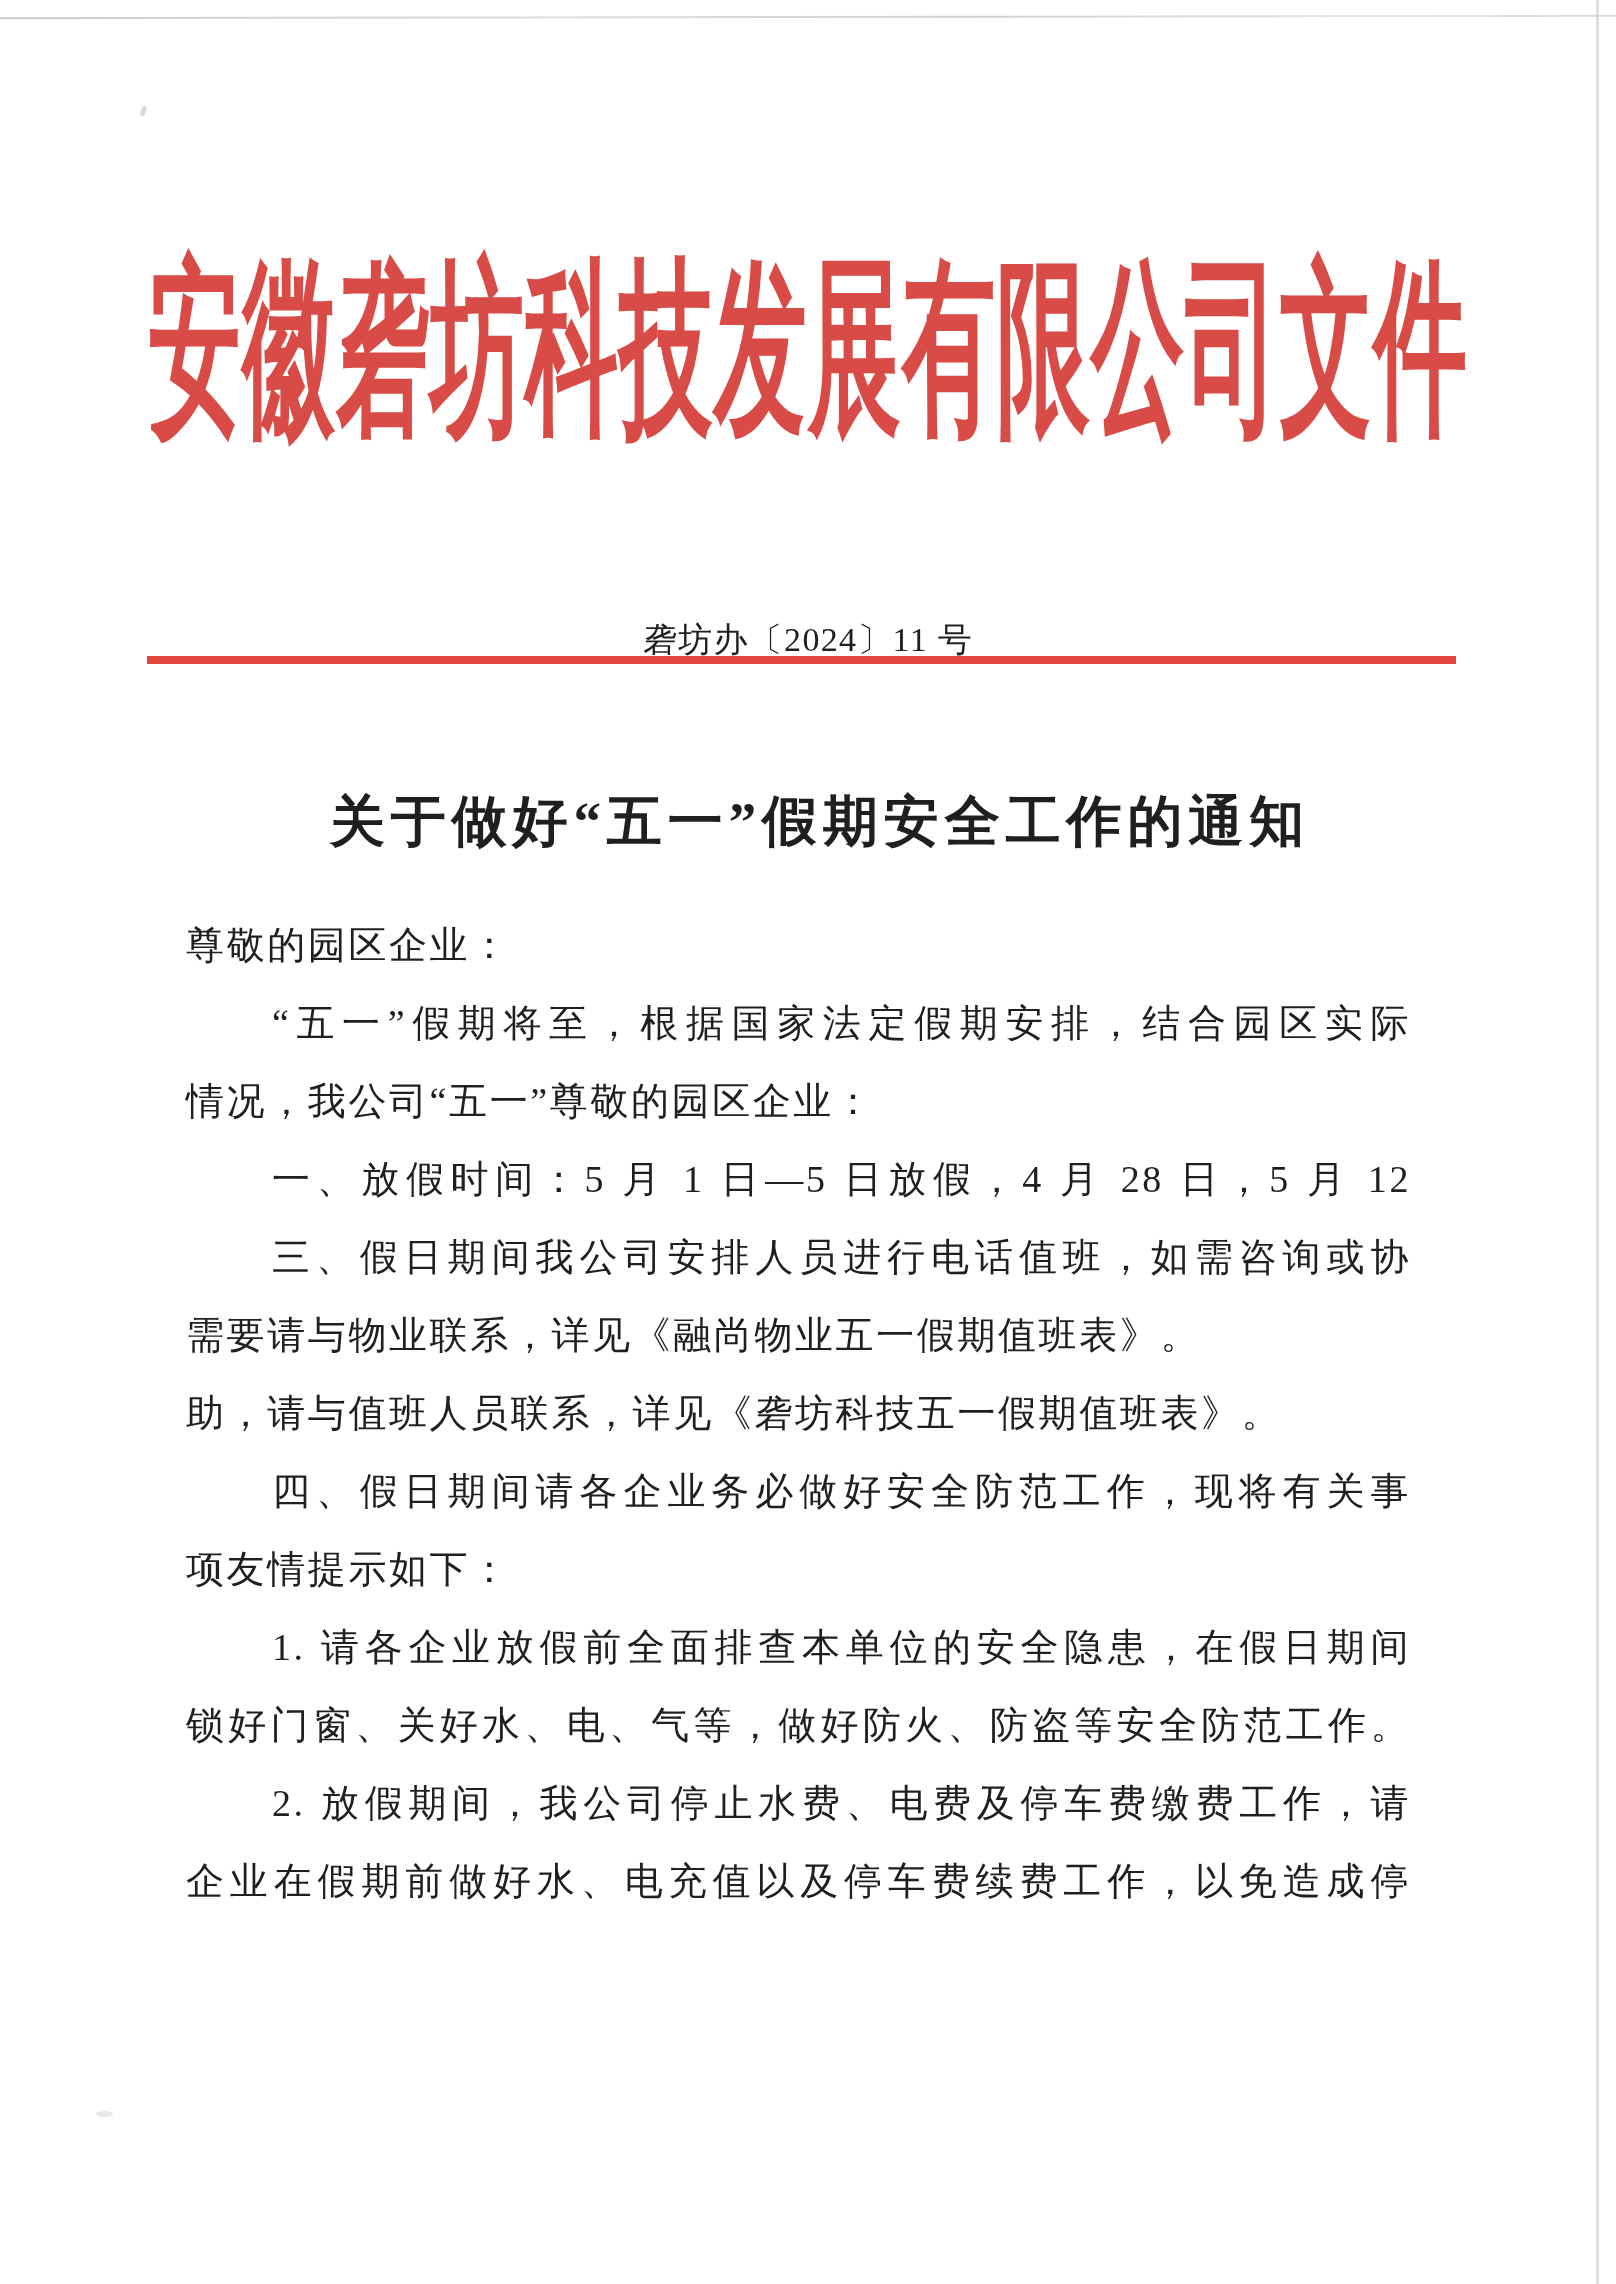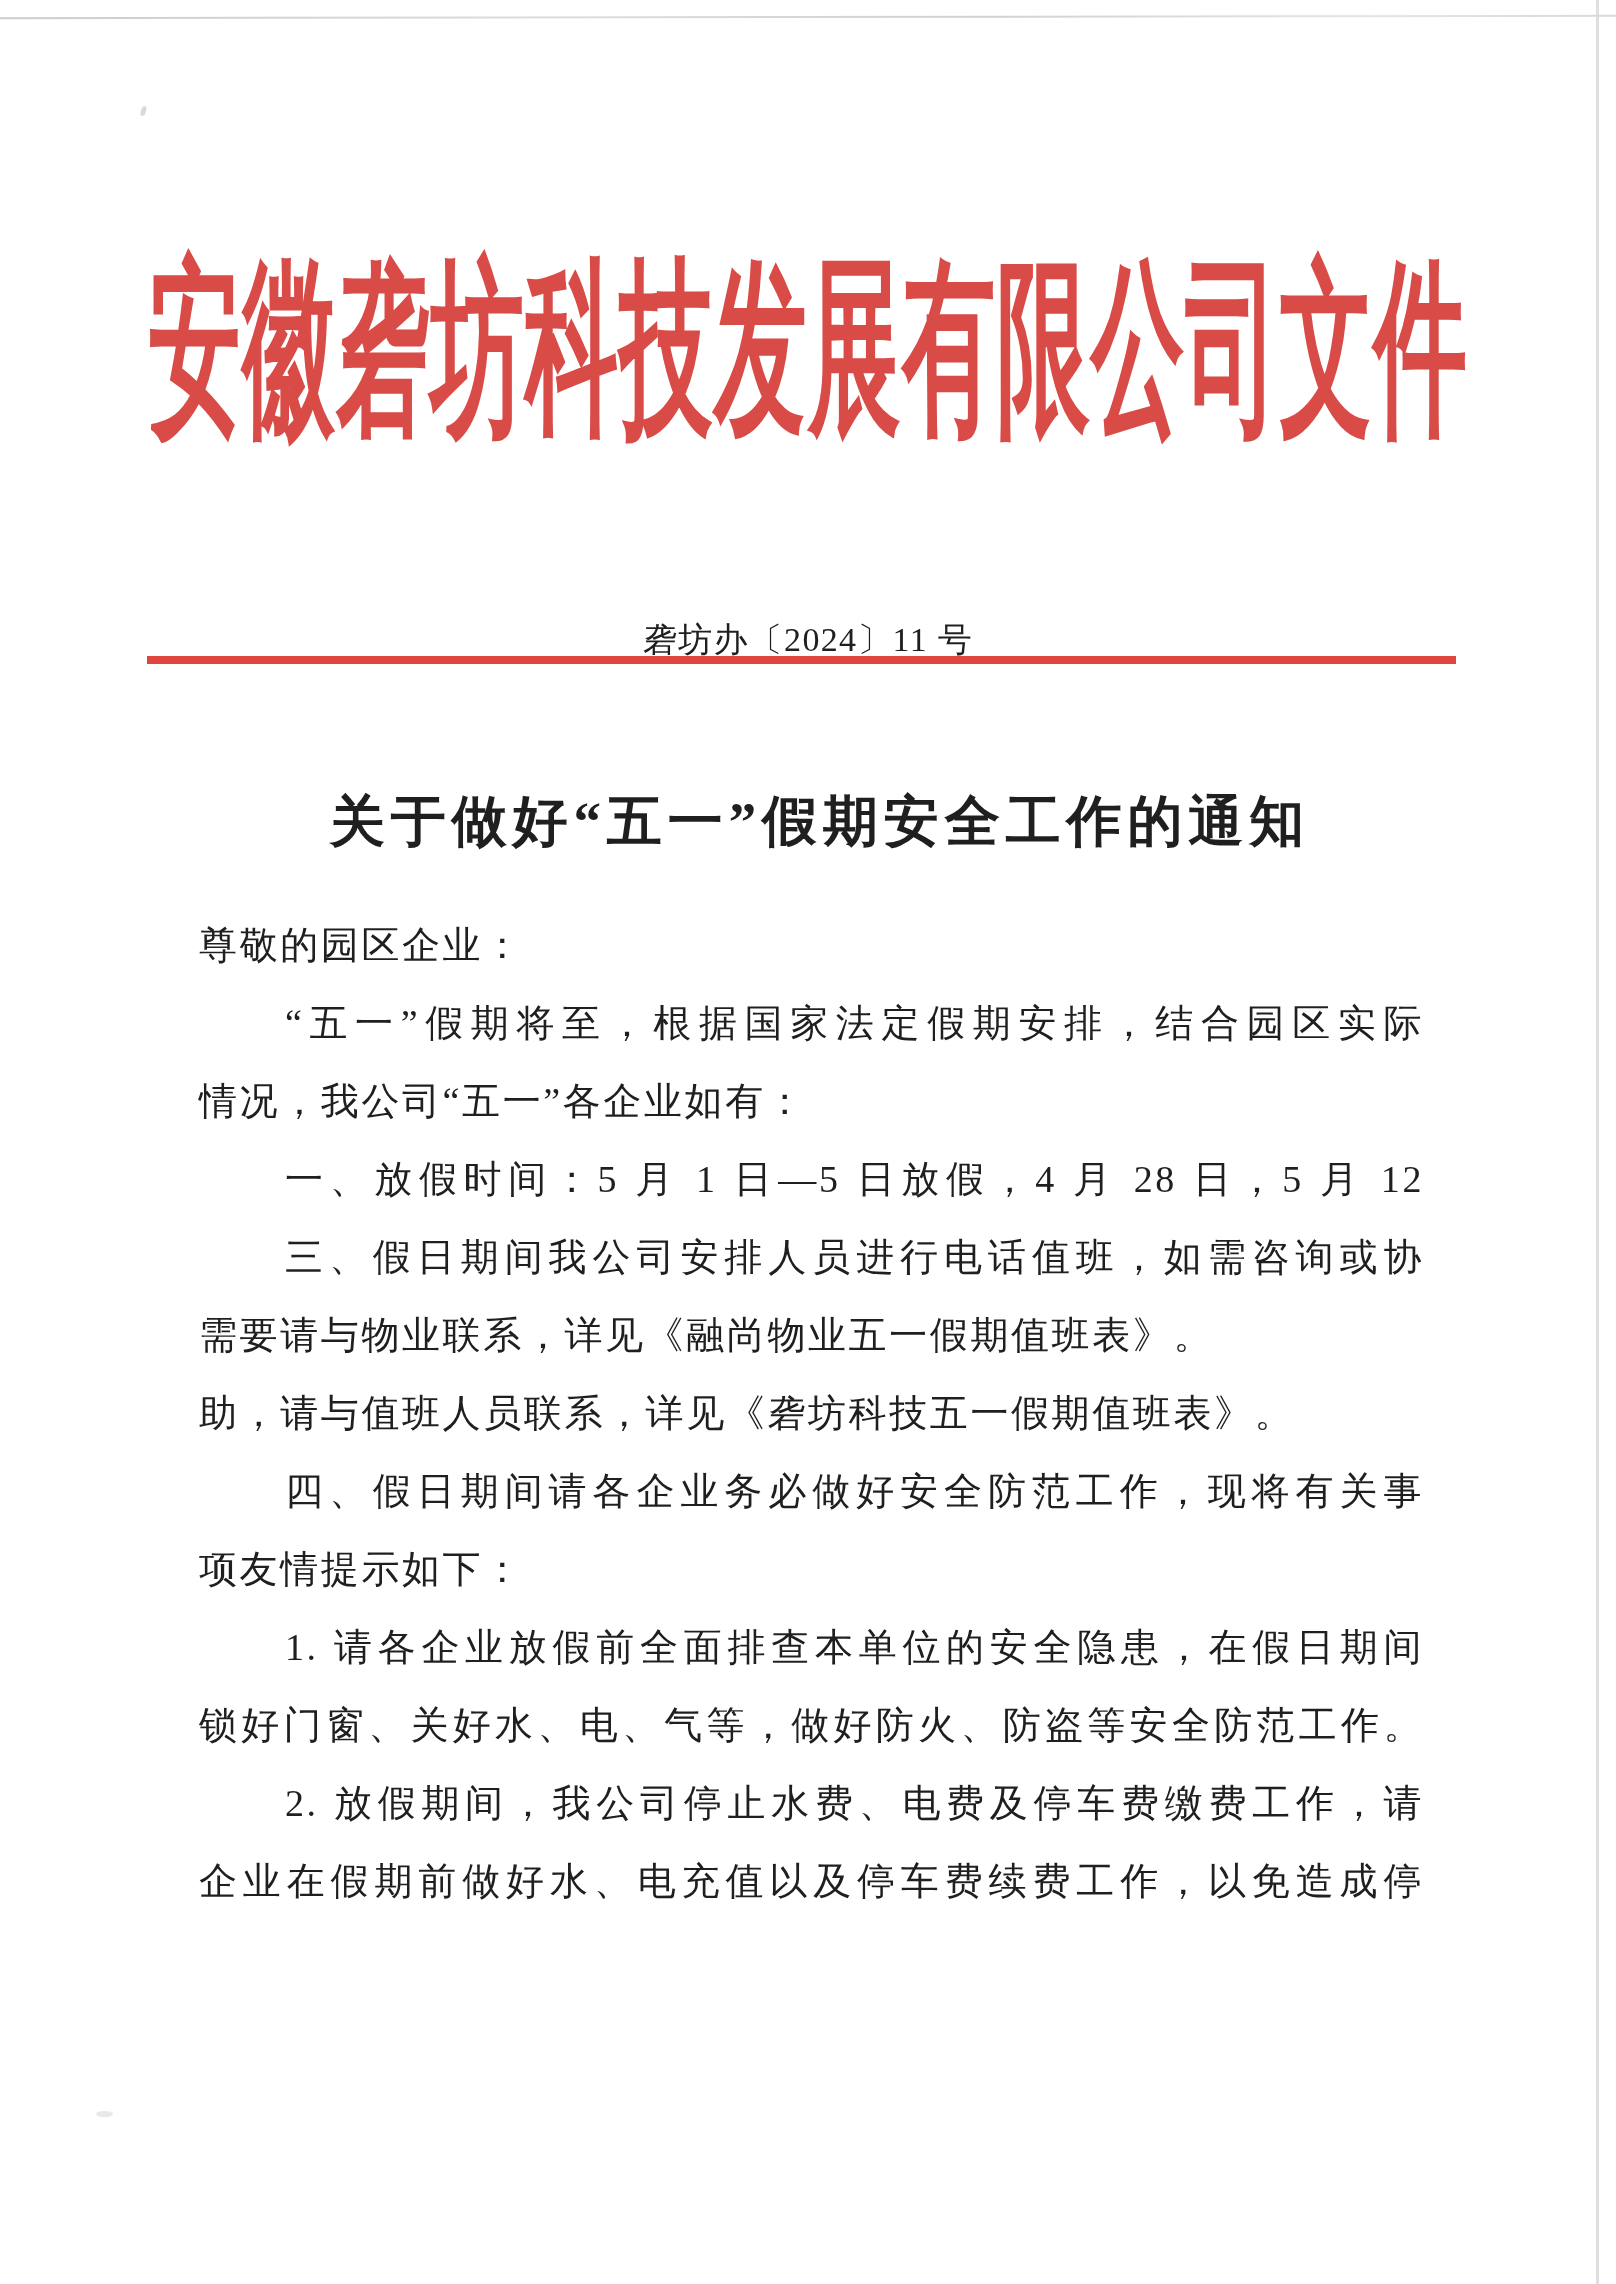--- a/index.html
+++ b/index.html
@@ -81,21 +81,21 @@
     font-size: 55px;
     line-height: 65px;
     font-weight: 700;
     letter-spacing: 5.9px;
     white-space: nowrap;
   }
 
   
   .body-block {
     position: absolute;
-    top: 906px; left: 199px;
+    top: 906px; left: 186px;
     width: 1225px;
   }
   .body-line {
     font-size: 38px;
     line-height: 78px;
     height: 78px;
     letter-spacing: 2.6px;
     white-space: nowrap;
   }
   .body-line.ind { text-indent: 86px; }
@@ -119,21 +119,21 @@
 
   <div class="docnum">砻坊办〔2024〕11 号</div>
 
   <div class="redline" style="background: rgb(224, 69, 62);"></div>
 
   <h1 class="title">关于做好“五一”假期安全工作的通知</h1>
 
   <div class="body-block" id="body-block">
       <div class="body-line">尊敬的园区企业：</div>
       <div class="body-line ind just">“五一”假期将至，根据国家法定假期安排，结合园区实际</div>
-      <div class="body-line">情况，我公司“五一”各企业如有：</div>
+      <div class="body-line">情况，我公司“五一”尊敬的园区企业：</div>
       <div class="body-line ind just">一、放假时间：5 月 1 日—5 日放假，4 月 28 日，5 月 12</div>
       <div class="body-line ind just">三、假日期间我公司安排人员进行电话值班，如需咨询或协</div>
       <div class="body-line">需要请与物业联系，详见《融尚物业五一假期值班表》。</div>
       <div class="body-line">助，请与值班人员联系，详见《砻坊科技五一假期值班表》。</div>
       <div class="body-line ind just">四、假日期间请各企业务必做好安全防范工作，现将有关事</div>
       <div class="body-line">项友情提示如下：</div>
       <div class="body-line ind just">1. 请各企业放假前全面排查本单位的安全隐患，在假日期间</div>
       <div class="body-line just">锁好门窗、关好水、电、气等，做好防火、防盗等安全防范工作。</div>
       <div class="body-line ind just">2. 放假期间，我公司停止水费、电费及停车费缴费工作，请</div>
       <div class="body-line just">企业在假期前做好水、电充值以及停车费续费工作，以免造成停</div>

